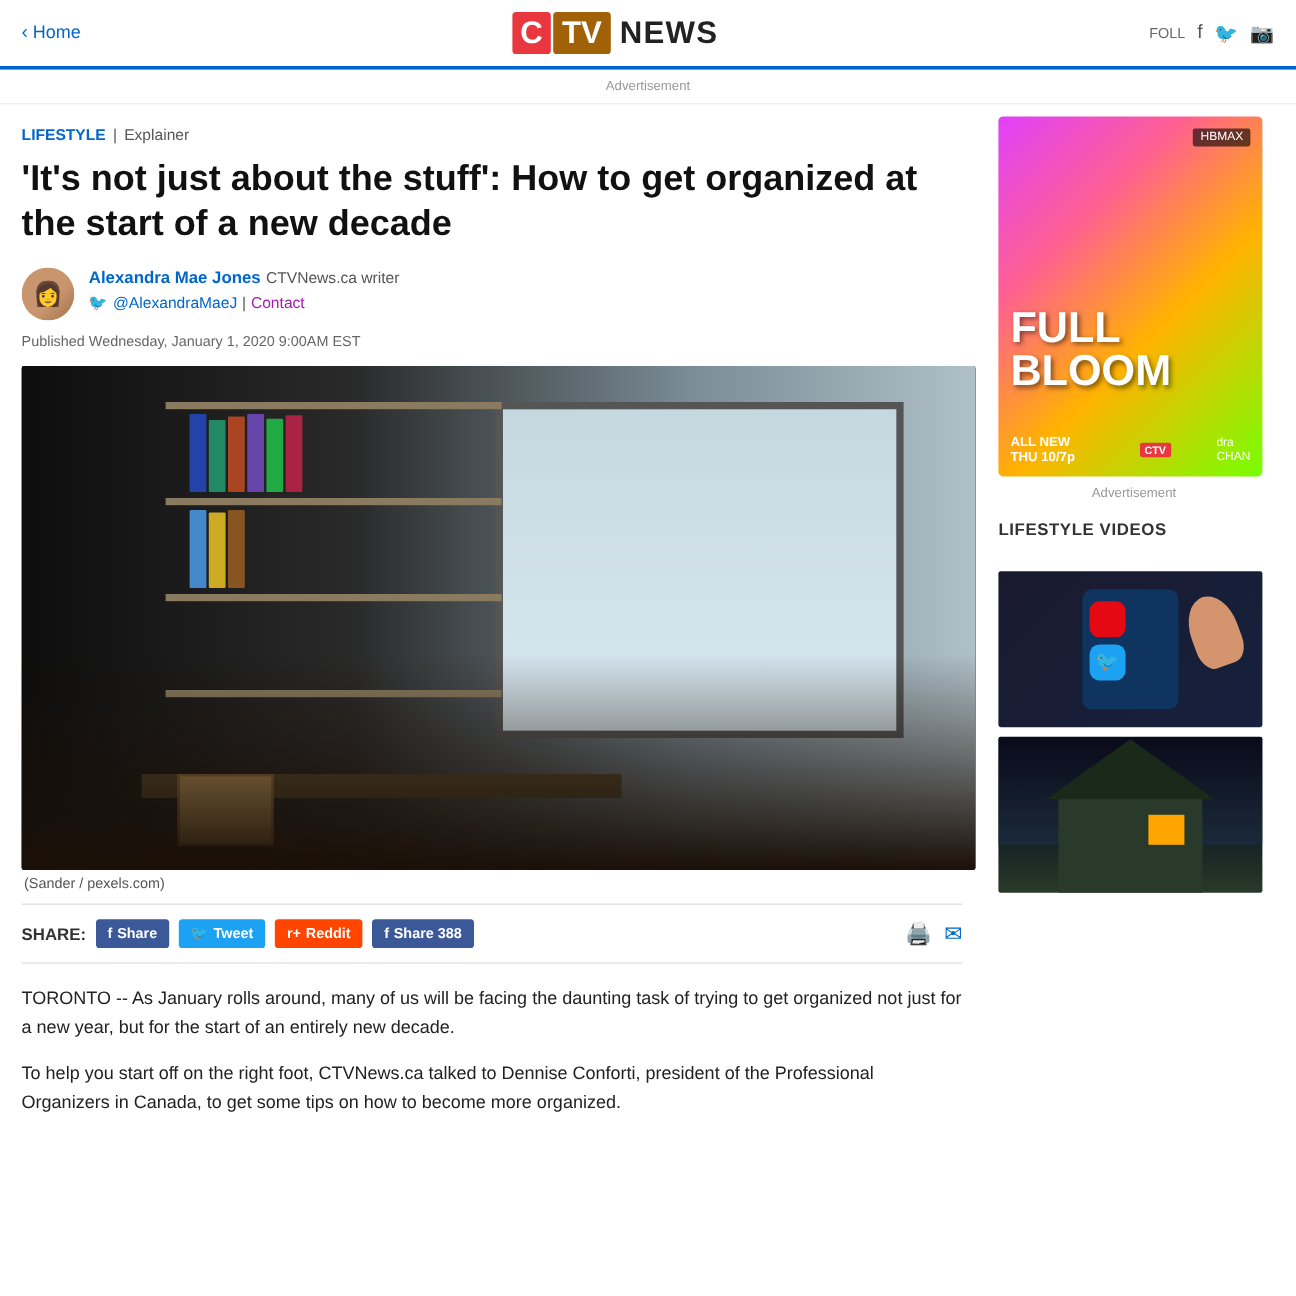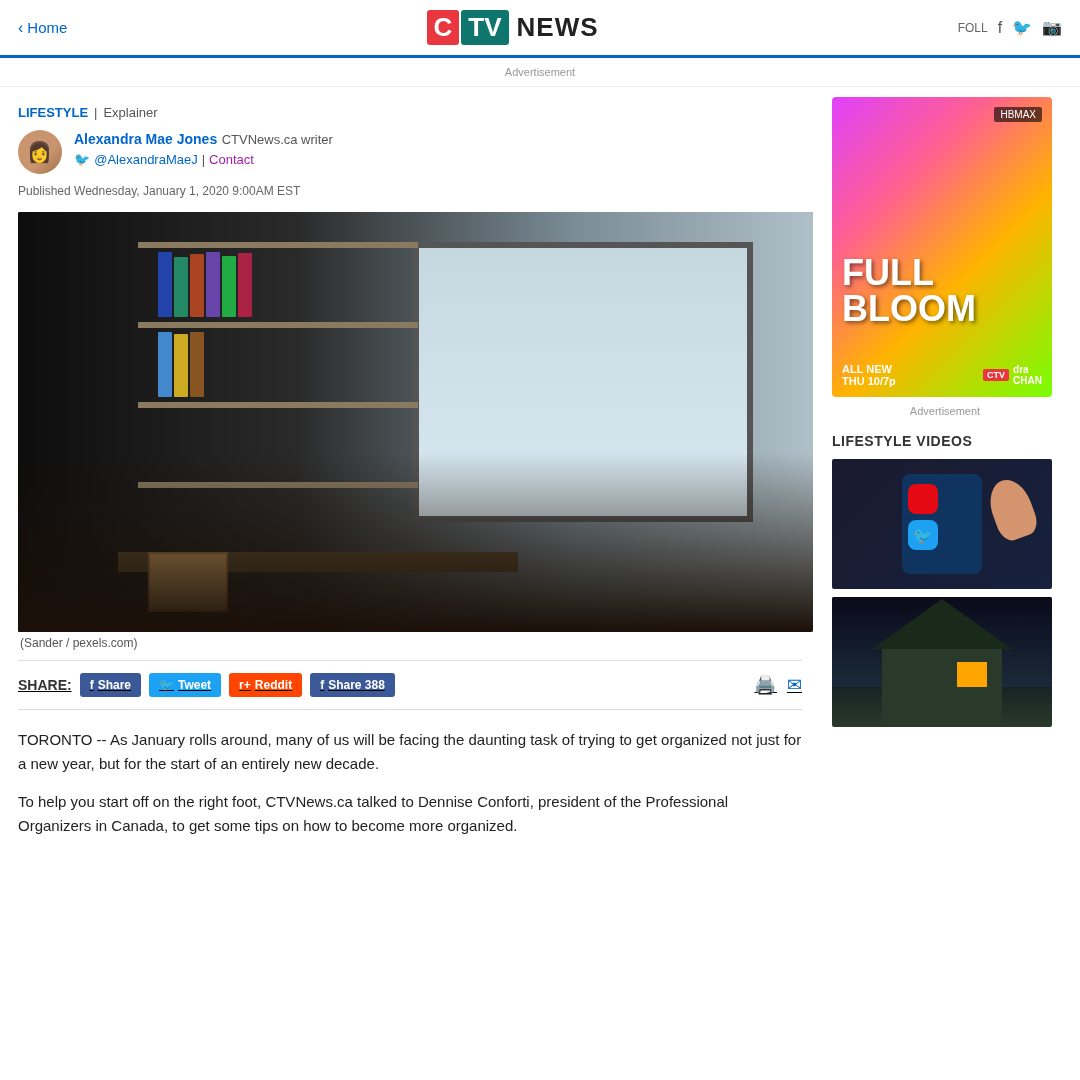--- a/index.html
+++ b/index.html
@@ -12,21 +12,21 @@
       justify-content: space-between;
       padding: 10px 18px;
       border-bottom: 3px solid #0066cc;
       background: #fff;
     }
     .header-left { display: flex; align-items: center; }
     .back-link { color: #0066cc; font-size: 15px; text-decoration: none; display: flex; align-items: center; gap: 4px; }
     .back-chevron { font-size: 16px; }
     .logo { display: flex; align-items: center; gap: 0; }
     .logo-c { background: #e8373e; color: #fff; font-weight: bold; font-size: 26px; padding: 2px 7px; border-radius: 3px; }
-    .logo-tv { background: #0f766e; color: #fff; font-weight: bold; font-size: 26px; padding: 2px 7px; border-radius: 3px; margin: 0 2px; }
+    .logo-tv { background: #a16207; color: #fff; font-weight: bold; font-size: 26px; padding: 2px 7px; border-radius: 3px; margin: 0 2px; }
     .logo-news { font-size: 26px; font-weight: bold; color: #222; margin-left: 6px; letter-spacing: 1px; }
     .header-right { display: flex; align-items: center; gap: 10px; color: #555; font-size: 13px; }
     .follow-label { font-size: 12px; color: #666; }
     .social-icon { font-size: 16px; color: #555; }
 
     
     .ad-bar { text-align: center; padding: 8px; font-size: 11px; color: #999; border-bottom: 1px solid #eee; }
 
     
     .main-layout { display: flex; gap: 0; }
@@ -72,21 +72,21 @@
     .img-shelf-board:nth-child(3) { top: 160px; }
     .img-shelf-board:nth-child(4) { top: 240px; }
     .img-book { position: absolute; width: 14px; border-radius: 1px; }
     .img-clutter-bottom { position: absolute; bottom: 0; left: 0; right: 0; height: 180px; background: linear-gradient(180deg, transparent 0%, #1a1008 100%); }
     .img-desk { position: absolute; bottom: 60px; left: 100px; width: 400px; height: 20px; background: #5a4a30; }
     .img-box { position: absolute; bottom: 20px; left: 130px; width: 80px; height: 60px; background: #c8a060; border: 2px solid #a07040; }
 
     .image-caption { font-size: 12px; color: #555; margin-top: 4px; padding-left: 2px; }
 
     
-    .share-section { display: flex; align-items: center; justify-content: space-between; padding: 12px 0; border-top: 1px solid #ddd; border-bottom: 1px solid #ddd; margin-bottom: 18px; text-decoration: underline; }
+    .share-section { display: flex; align-items: center; justify-content: space-between; padding: 12px 0; border-top: 1px solid #ddd; border-bottom: 1px solid #ddd; margin-bottom: 18px; }
     .share-left { display: flex; align-items: center; gap: 8px; }
     .share-label { font-size: 14px; font-weight: bold; color: #333; }
     .share-btn { display: flex; align-items: center; gap: 4px; padding: 5px 10px; border-radius: 3px; font-size: 12px; font-weight: bold; color: #fff; cursor: pointer; border: none; }
     .btn-facebook { background: #3b5998; }
     .btn-twitter { background: #1da1f2; }
     .btn-reddit { background: #ff4500; }
     .btn-fshare { background: #3b5998; }
     .share-right { display: flex; align-items: center; gap: 10px; }
     .print-icon, .mail-icon { color: #0066cc; font-size: 18px; cursor: pointer; }
 
@@ -96,24 +96,24 @@
     
     .sidebar-col { width: 250px; flex-shrink: 0; padding: 10px 12px; }
     .sidebar-ad { width: 220px; height: 300px; background: linear-gradient(135deg, #e040fb 0%, #ff6090 30%, #ffb300 60%, #76ff03 100%); border-radius: 4px; overflow: hidden; position: relative; margin-bottom: 8px; }
     .sidebar-ad-text { position: absolute; bottom: 70px; left: 10px; right: 10px; }
     .sidebar-ad-title { font-size: 36px; font-weight: 900; color: #fff; line-height: 1; text-shadow: 2px 2px 4px rgba(0,0,0,0.5); margin-top: 36px; }
     .sidebar-ad-badge { position: absolute; top: 10px; right: 10px; background: rgba(0,0,0,0.6); color: #fff; font-size: 10px; padding: 2px 6px; border-radius: 2px; }
     .sidebar-ad-bottom { position: absolute; bottom: 10px; left: 0; right: 0; display: flex; align-items: center; justify-content: space-between; padding: 0 10px; }
     .sidebar-ad-schedule { color: #fff; font-size: 11px; font-weight: bold; }
     .sidebar-ad-channel { display: flex; align-items: center; gap: 4px; }
     .channel-logo { background: #e8373e; color: #fff; font-size: 9px; font-weight: bold; padding: 1px 4px; border-radius: 2px; }
-    .channel-name { color: #fff; font-size: 10px; font-weight: bold; }
+    .channel-name { color: #fff; font-size: 10px; font-weight: normal; margin-left: 34px; }
     .sidebar-ad-label { text-align: center; font-size: 11px; color: #999; margin-bottom: 16px; }
 
-    .sidebar-videos-title { font-size: 14px; font-weight: bold; color: #333; text-transform: uppercase; margin-bottom: 10px; letter-spacing: 0.5px; }
+    .sidebar-videos-title { font-size: 14px; font-weight: bold; color: #333; text-transform: uppercase; margin-bottom: 27px; letter-spacing: 0.5px; }
     .sidebar-video-thumb { width: 220px; height: 130px; background: #1a1a2e; border-radius: 2px; margin-bottom: 8px; overflow: hidden; position: relative; }
     .video-thumb-1 { background: linear-gradient(135deg, #1a1a2e 0%, #16213e 100%); display: flex; align-items: center; justify-content: center; }
     .phone-screen { width: 80px; height: 100px; background: #0f3460; border-radius: 8px; display: flex; flex-direction: column; gap: 6px; padding: 10px 6px; }
     .app-icon { width: 30px; height: 30px; border-radius: 8px; }
     .app-netflix { background: #e50914; }
     .app-twitter { background: #1da1f2; display: flex; align-items: center; justify-content: center; font-size: 16px; color: #fff; }
     .finger { position: absolute; right: 20px; top: 20px; width: 40px; height: 60px; background: #d4956e; border-radius: 50% 50% 30% 30%; transform: rotate(-20deg); }
     .sidebar-video-caption { font-size: 13px; color: #222; line-height: 1.4; margin-bottom: 14px; }
     .sidebar-video-thumb-2 { background: linear-gradient(180deg, #1a2a3a 0%, #0a1520 50%, #2a3a2a 100%); }
     .house-scene { width: 100%; height: 100%; position: relative; display: flex; align-items: flex-end; justify-content: center; }
@@ -152,20 +152,21 @@
 <div class="main-layout">
 
   <div class="article-col">
 
     <div class="breadcrumb">
       <span class="breadcrumb-category">LIFESTYLE</span>
       <span class="breadcrumb-sep">|</span>
       <span class="breadcrumb-sub">Explainer</span>
     </div>
 
+    <h1 class="article-title">'It's not just about the stuff': How to get organized at the start of a new decade</h1>
 
     <div class="author-section">
       <div class="author-avatar">
         <div class="author-avatar-inner">👩</div>
       </div>
       <div class="author-info">
         <div>
           <span class="author-name">Alexandra Mae Jones</span>
           <span class="author-role">CTVNews.ca writer</span>
         </div>

